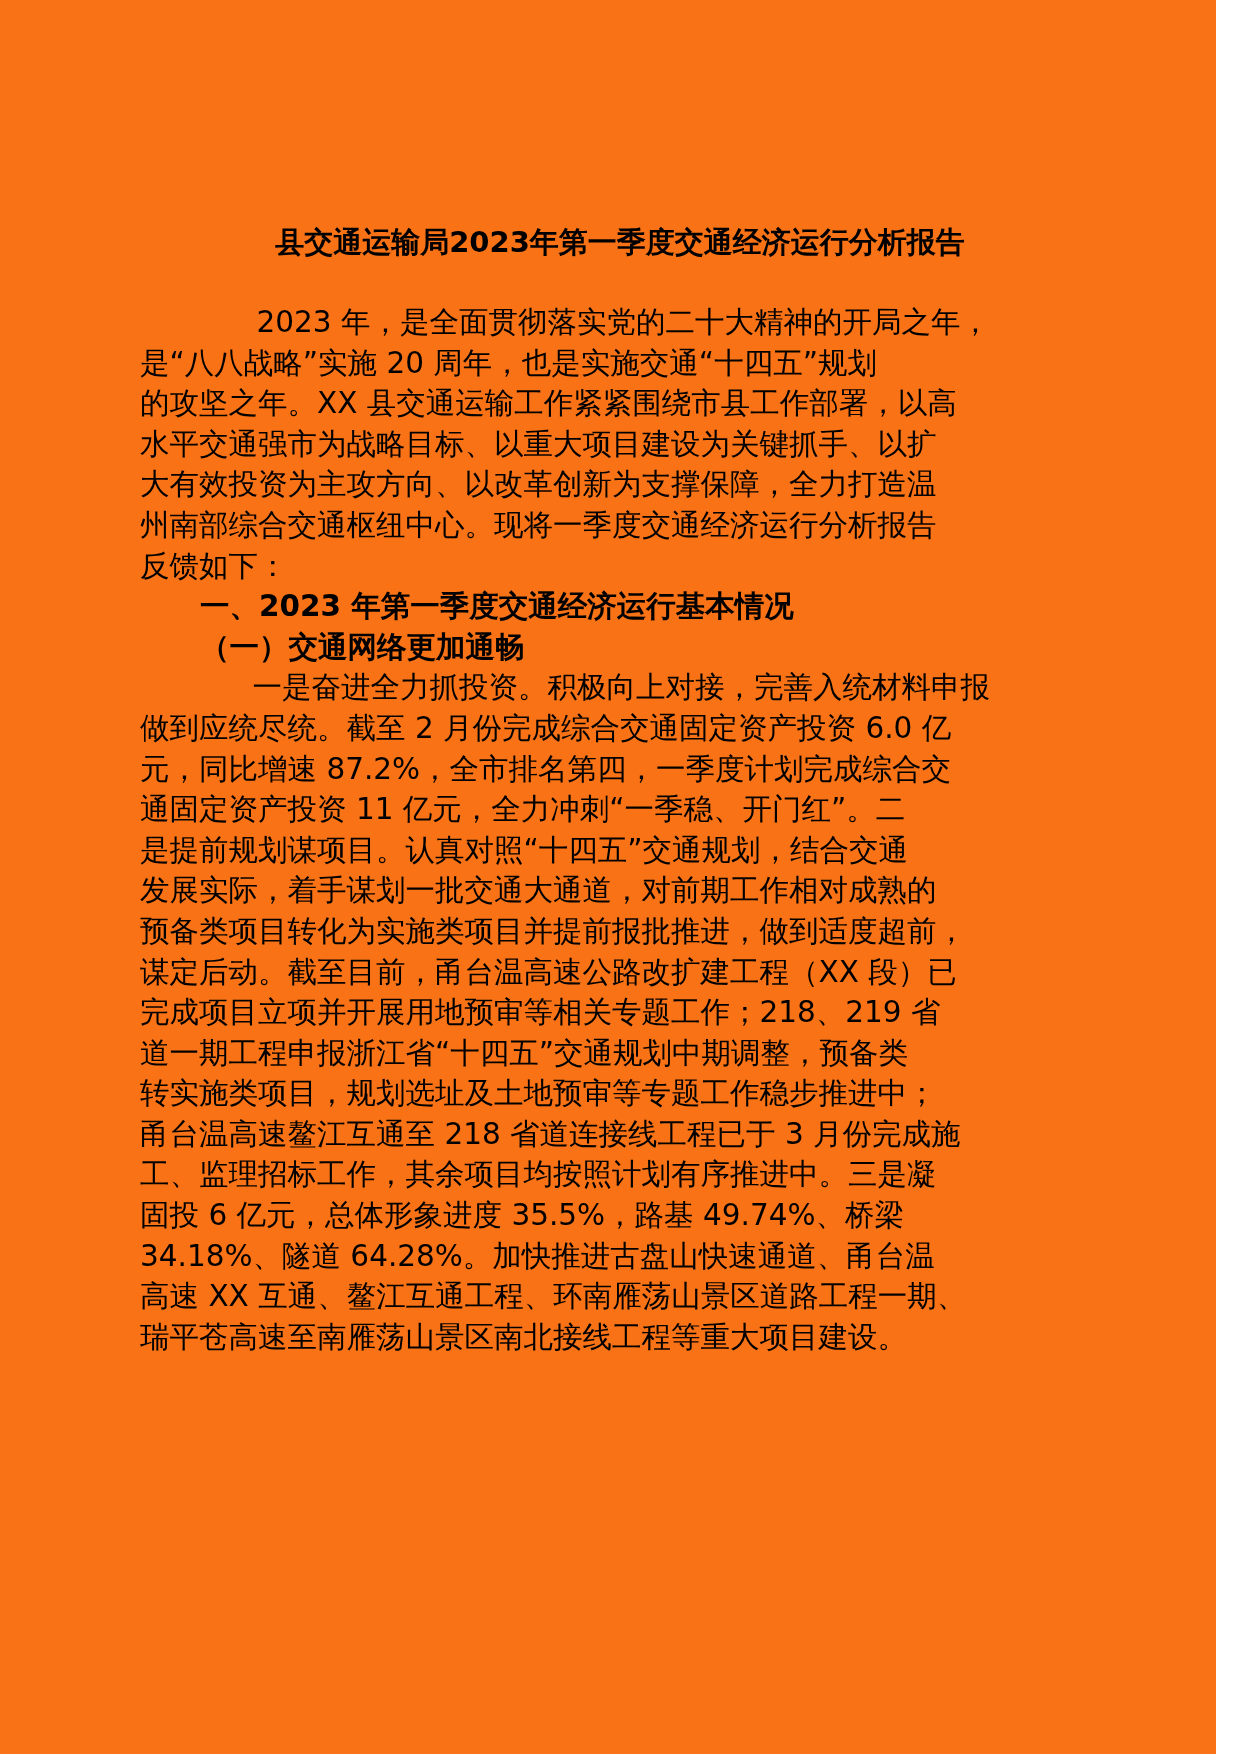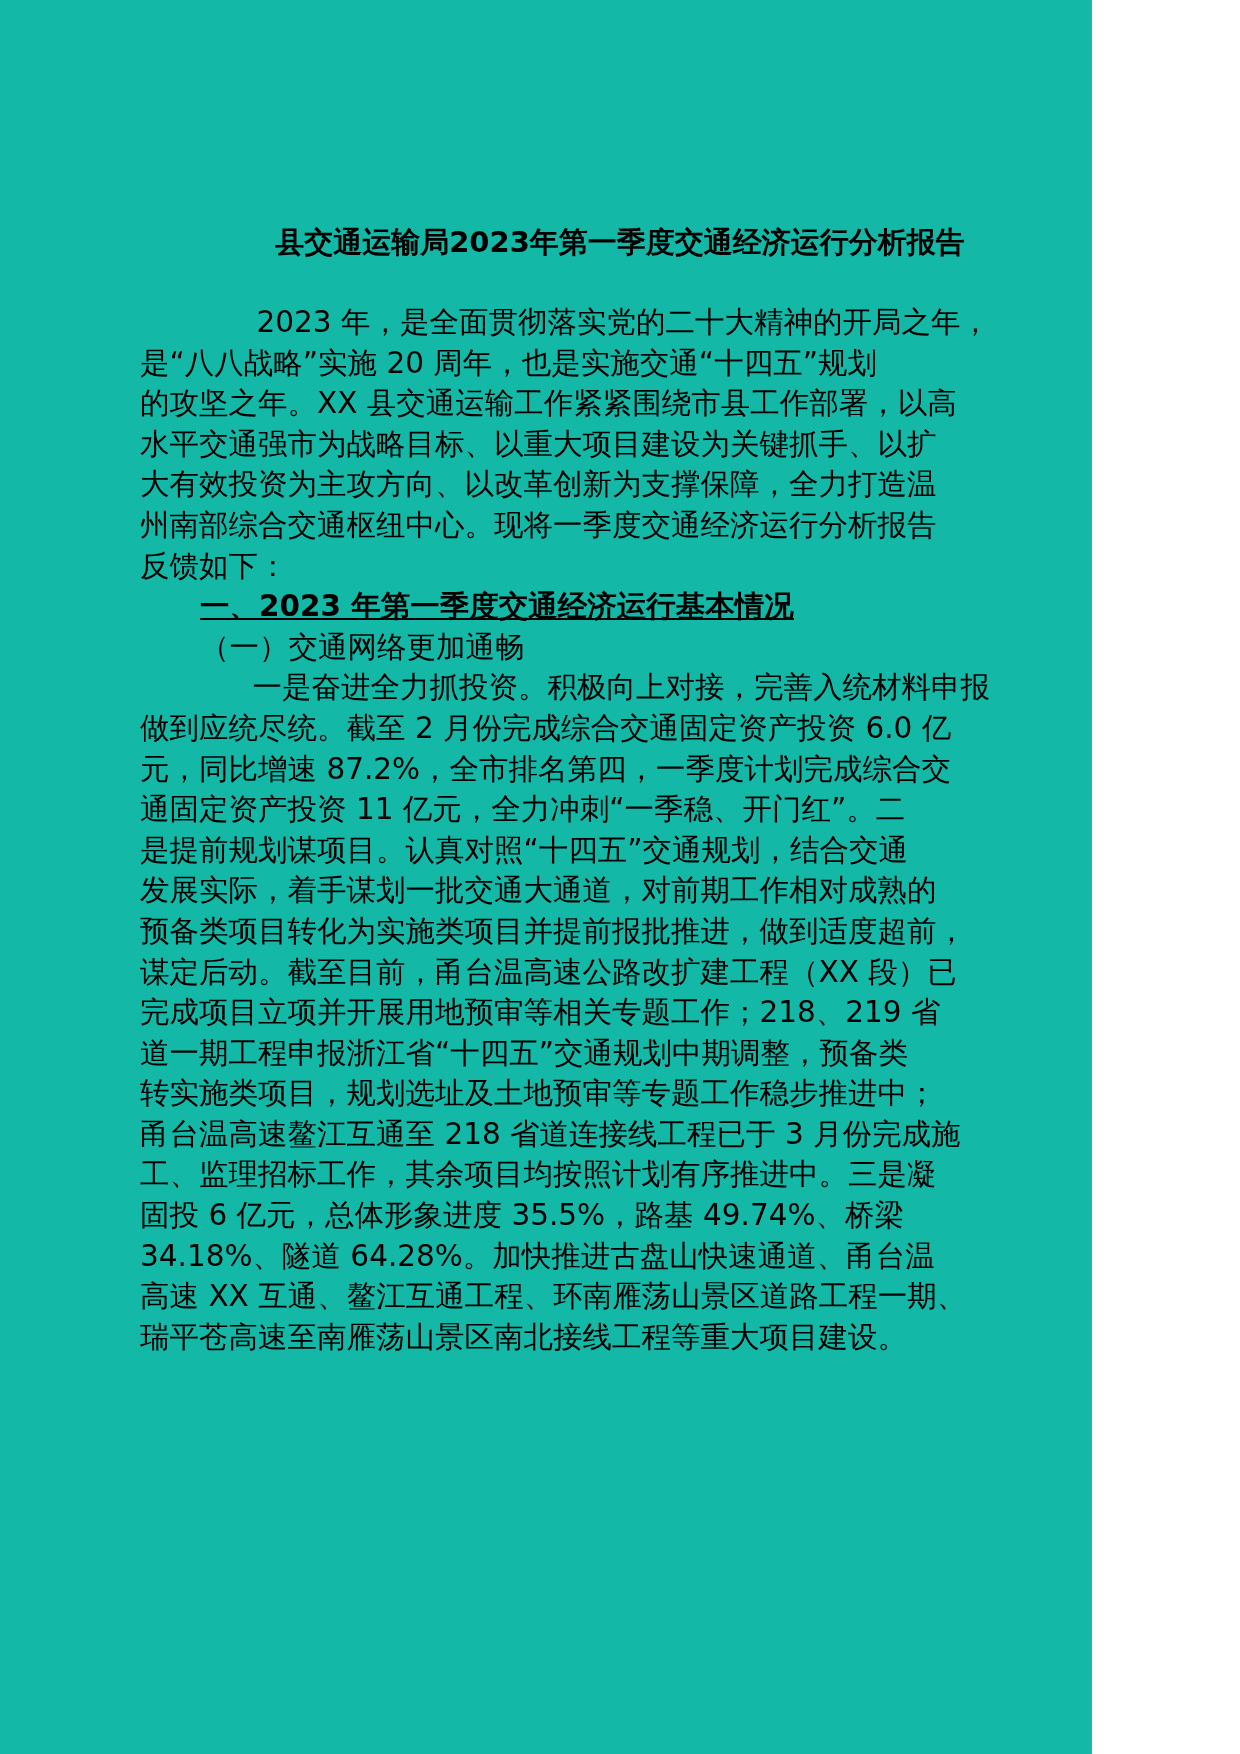--- a/index.html
+++ b/index.html
@@ -1,25 +1,25 @@
 <!DOCTYPE html>
 <html><head>
 <meta charset="utf-8">
 <style>
   html, body { margin: 0; padding: 0; background: #ffffff; }
   body { width: 1240px; height: 1754px; position: relative; overflow: hidden;
          font-family: "DejaVu Sans", "Liberation Sans", sans-serif; color: #000; }
-  .page { position: absolute; left: 0; top: 0; width: 1092px; height: 1754px; background: #14b8a6; }
+  .page { position: absolute; left: 0; top: 0; width: 1216px; height: 1754px; background: #f97316; }
   .title { position: absolute; top: 222px; left: 0; width: 1240px; text-align: center;
            font-size: 29px; font-weight: bold; line-height: 40px; letter-spacing: 0px; }
   .body { position: absolute; top: 302px; left: 140px; width: 850px; }
   .line { height: 40.6px; line-height: 40.6px; font-size: 29.5px; white-space: nowrap; }
   .indent { padding-left: 60px; text-align: right; }
-  .h1 { font-weight: bold; padding-left: 60px; text-decoration: underline; }
-  .h2 { font-weight: normal; padding-left: 60px; }
+  .h1 { font-weight: bold; padding-left: 60px; }
+  .h2 { font-weight: bold; padding-left: 60px; }
 </style>
 </head>
 <body>
 
 <div class="page">
   <div class="title">县交通运输局2023年第一季度交通经济运行分析报告</div>
 
   <div class="body">
     <div>
       <div class="line indent">2023 年，是全面贯彻落实党的二十大精神的开局之年，</div>

